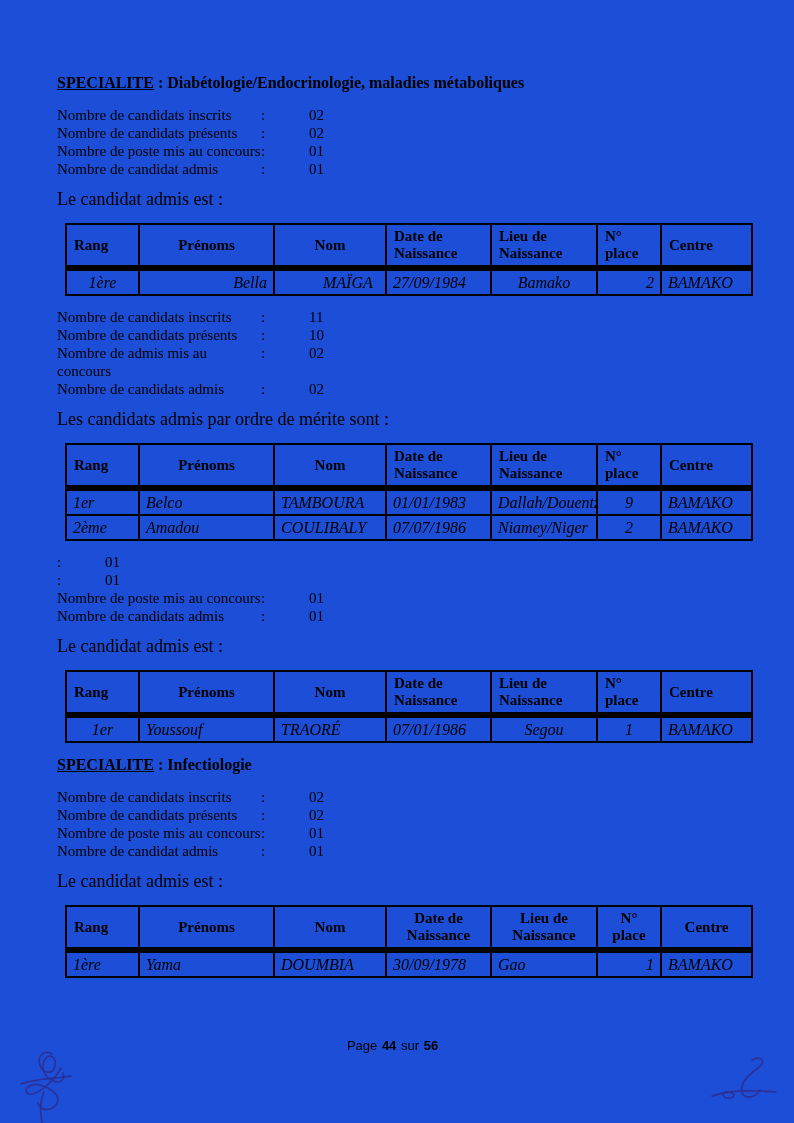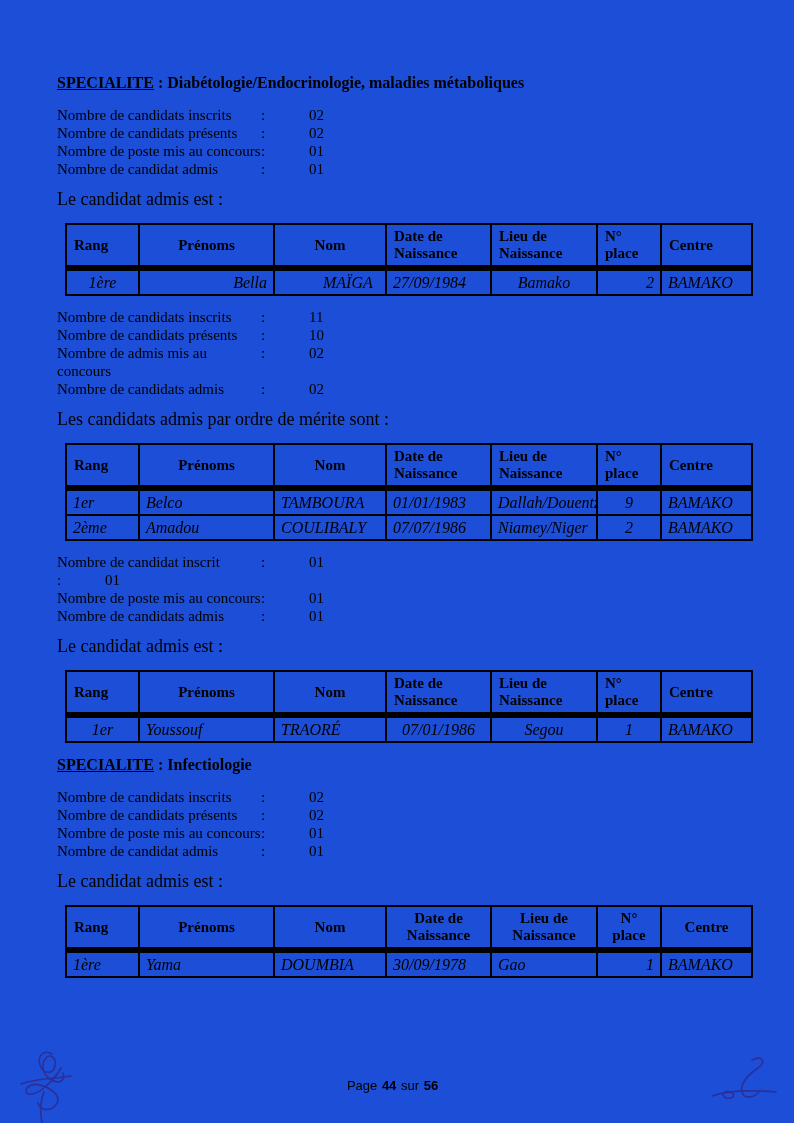--- a/index.html
+++ b/index.html
@@ -46,21 +46,20 @@
     padding:4px 6px 3px 6px;
     vertical-align:middle;
     white-space:nowrap;
     font-style:italic;
   }
   .footer {
     position:absolute; left:0; right:8px; top:1038px;
     text-align:center;
     font-family:"Liberation Sans", sans-serif;
     font-size:13px;
-    margin-top:40px;
   }
   .footer b { margin:0 1px; }
   .sig { position:absolute; }
   .sig-left  { left:10px;  top:1048px; }
   .sig-right { left:706px; top:1053px; }
   .sig svg path { fill:none; stroke:var(--ink,#2b2f96); stroke-width:1.6; stroke-linecap:round; }
 </style>
 </head>
 <body>
 
@@ -195,21 +194,20 @@
               <td style="text-align: left;">Niamey/Niger</td>
               <td style="text-align: center;">2</td>
               <td style="text-align: left;">BAMAKO</td>
             </tr>
           </tbody>
         </table>
       </div>
       <div class="section">
         <div class="stats">
           <div class="stat-row">
-            <span class="stat-label">Nombre de candidat inscrit</span>
             <span class="stat-colon">:</span>
             <span class="stat-value">01</span>
           </div>
           <div class="stat-row">
             <span class="stat-colon">:</span>
             <span class="stat-value">01</span>
           </div>
           <div class="stat-row">
             <span class="stat-label">Nombre de poste mis au concours</span>
             <span class="stat-colon">:</span>
@@ -244,21 +242,21 @@
               <th style="text-align: left;">N°
 place</th>
               <th style="text-align: left;">Centre</th>
             </tr>
           </thead>
           <tbody>
             <tr>
               <td style="text-align: center;">1er</td>
               <td style="text-align: left;">Youssouf</td>
               <td style="text-align: left;">TRAORÉ</td>
-              <td style="text-align: center;">07/01/1986</td>
+              <td style="text-align: left;">07/01/1986</td>
               <td style="text-align: center;">Segou</td>
               <td style="text-align: center;">1</td>
               <td style="text-align: left;">BAMAKO</td>
             </tr>
           </tbody>
         </table>
       </div>
       <div class="section">
         <h2 class="spec-heading"><span class="spec-label">SPECIALITE</span><span class="spec-sep"> : </span><span class="spec-name">Infectiologie</span></h2>
         <div class="stats">

